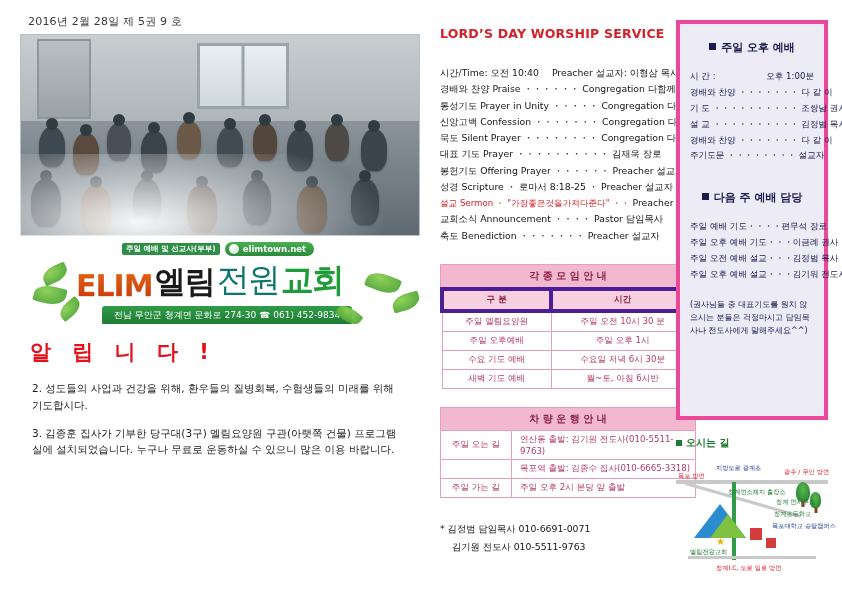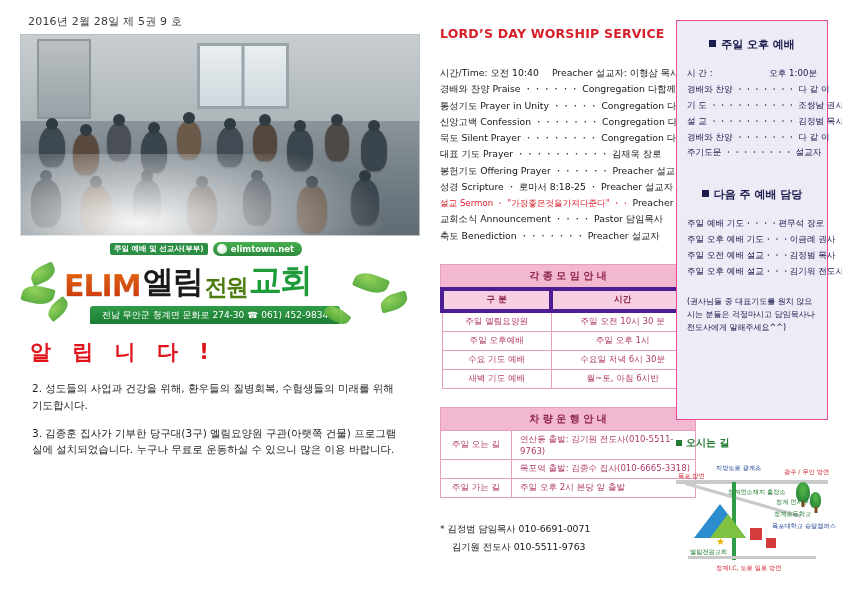--- a/index.html
+++ b/index.html
@@ -94,21 +94,21 @@
   }
 
   .photo-glow {
     position:absolute; left:0; top:120px; width:400px; height:170px;
     background: radial-gradient(ellipse at 30% 40%, rgba(255,255,255,0.95) 0%, rgba(255,255,255,0.0) 62%);
     pointer-events: none;
   }
 
   .banner-area {
     position: absolute;
-    left: 4px;
+    left: 16px;
     top: 186px;
     width: 400px;
     height: 110px;
   }
   .banner-top {
     position:absolute; left: 86px; top: 22px;
     display:flex; align-items:center; gap:5px;
     font-size: 8.5px; color:#1f7a3a; font-weight: bold;
   }
   .banner-top .lbl {
@@ -131,21 +131,21 @@
   .logo-elim-en {
     font-size: 30px; font-weight: 900; letter-spacing: -1px;
     background: linear-gradient(180deg,#ff7a18,#e23b0f);
     -webkit-background-clip: text; background-clip: text; color: transparent;
     text-shadow: 0 1px 0 rgba(0,0,0,0.12);
   }
   .logo-elim-ko {
     font-size: 31px; font-weight: 900; color:#1a1a1a; letter-spacing:-1px;
   }
   .logo-jeonwon {
-    font-size: 23px; font-weight: 700; color:#4d7c0f; letter-spacing:-2px;
+    font-size: 33px; font-weight: 400; color:#0f766e; letter-spacing:-2px;
   }
   .logo-church {
     font-size: 33px; font-weight: 900; color:#1f9c3a; letter-spacing:-2px;
   }
   .addr-bar {
     position:absolute; left: 66px; top: 86px;
     background: linear-gradient(180deg,#2f9c47,#1d7a33);
     color:#ffffff; font-size: 9px; padding: 3px 12px; border-radius: 3px;
     white-space: nowrap;
   }
@@ -239,21 +239,21 @@
   .footnote .indent { margin-left: 12px; }
 
   
   .right-col {
     position: absolute;
     left: 676px;
     top: 20px;
     width: 152px;
     height: 400px;
     background: #ecebf6;
-    border: 1px solid #ec4899;
+    border: 4px solid #ec4899;
     box-sizing: border-box;
     padding: 16px 10px 10px 10px;
   }
   .rc-head {
     text-align: center;
     font-size: 11px;
     font-weight: bold;
     color: #1b1b4d;
     margin-bottom: 14px;
   }

